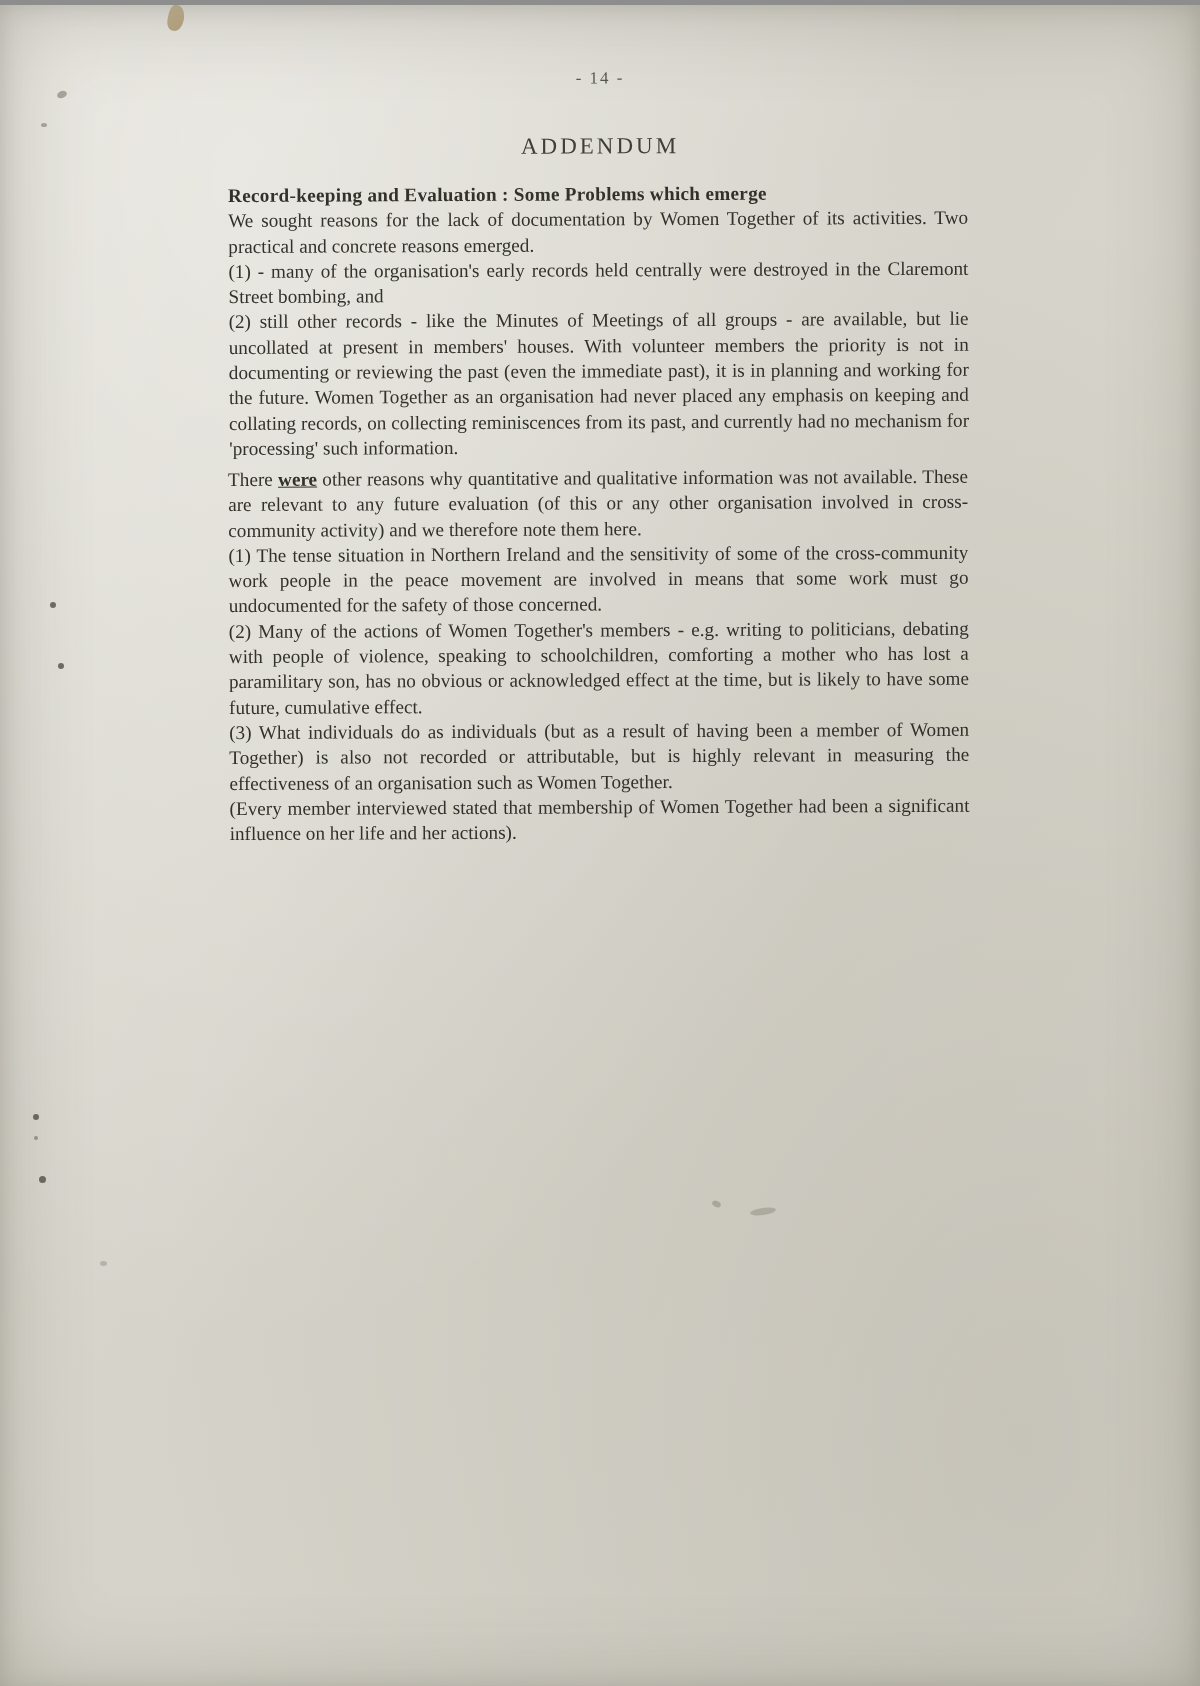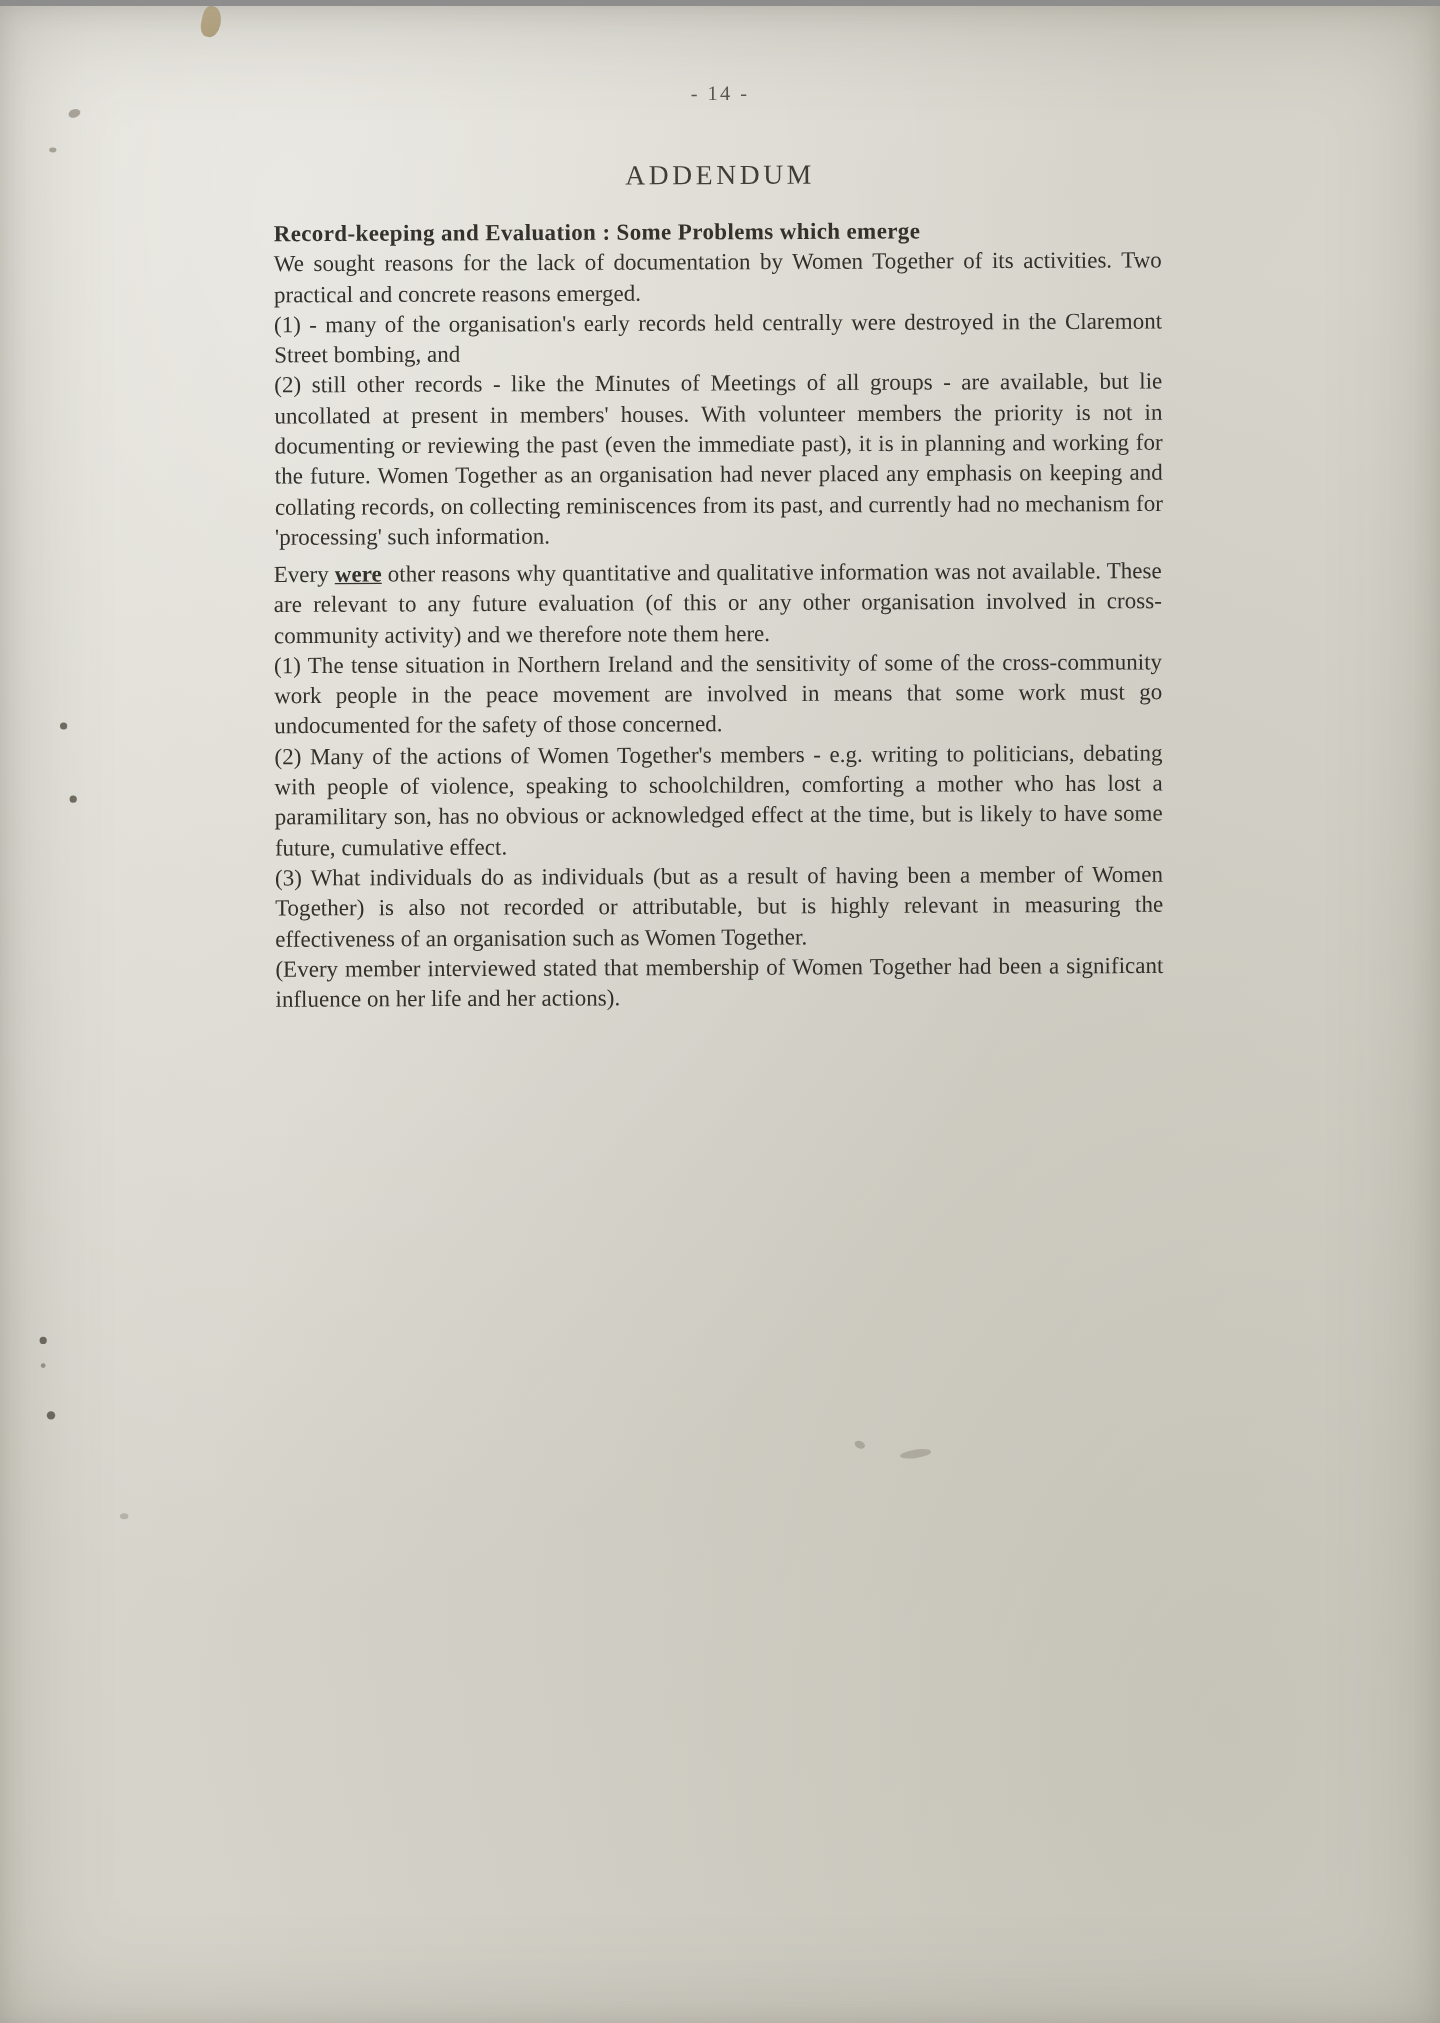--- a/index.html
+++ b/index.html
@@ -137,21 +137,21 @@
     <div class="doc-title">ADDENDUM</div>
 
     <div class="body-block" id="block-one">
       <p class="lead">Record-keeping and Evaluation :   Some Problems which emerge</p>
       <p>We sought reasons for the lack of documentation by Women Together of its activities.   Two practical and concrete reasons emerged.</p>
       <p>(1) - many of the organisation's early records held centrally were destroyed in the Claremont Street bombing, and</p>
       <p>(2) still other records - like the Minutes of Meetings of all groups - are available, but lie uncollated at present in members' houses.   With volunteer members the priority is not in documenting or reviewing the past (even the immediate past), it is in planning and working for the future.   Women Together as an organisation had never placed any emphasis on keeping and collating records, on collecting reminiscences from its past, and currently had no mechanism for 'processing' such information.</p>
     </div>
 
     <div class="body-block" id="block-two">
-      <p><span>Every </span><u class="scribe">were</u><span> other reasons why quantitative and qualitative information was not available.    These are relevant to any future evaluation (of this or any other organisation involved in cross-community activity) and we therefore note them here.</span></p>
+      <p><span>There </span><u class="scribe">were</u><span> other reasons why quantitative and qualitative information was not available.    These are relevant to any future evaluation (of this or any other organisation involved in cross-community activity) and we therefore note them here.</span></p>
       <p>(1)  The tense situation in Northern Ireland and the sensitivity of some of the cross-community work people in the peace movement are involved in means that some work must go undocumented for the safety of those concerned.</p>
       <p>(2) Many of the actions of Women Together's members - e.g. writing to politicians, debating with people of violence, speaking to schoolchildren, comforting a mother who has lost a paramilitary son, has no obvious or acknowledged effect at the time, but is likely to have some future, cumulative effect.</p>
       <p>(3)  What individuals do as individuals (but as a result of having been a member of Women Together) is also not recorded or attributable, but is highly relevant in measuring the effectiveness of an organisation such as Women Together.</p>
       <p>(Every member interviewed stated that membership of Women Together had been a significant influence on her life and her actions).</p>
     </div>
 
   </div>
 
   <div class="edge-shade"></div>
 </div>

